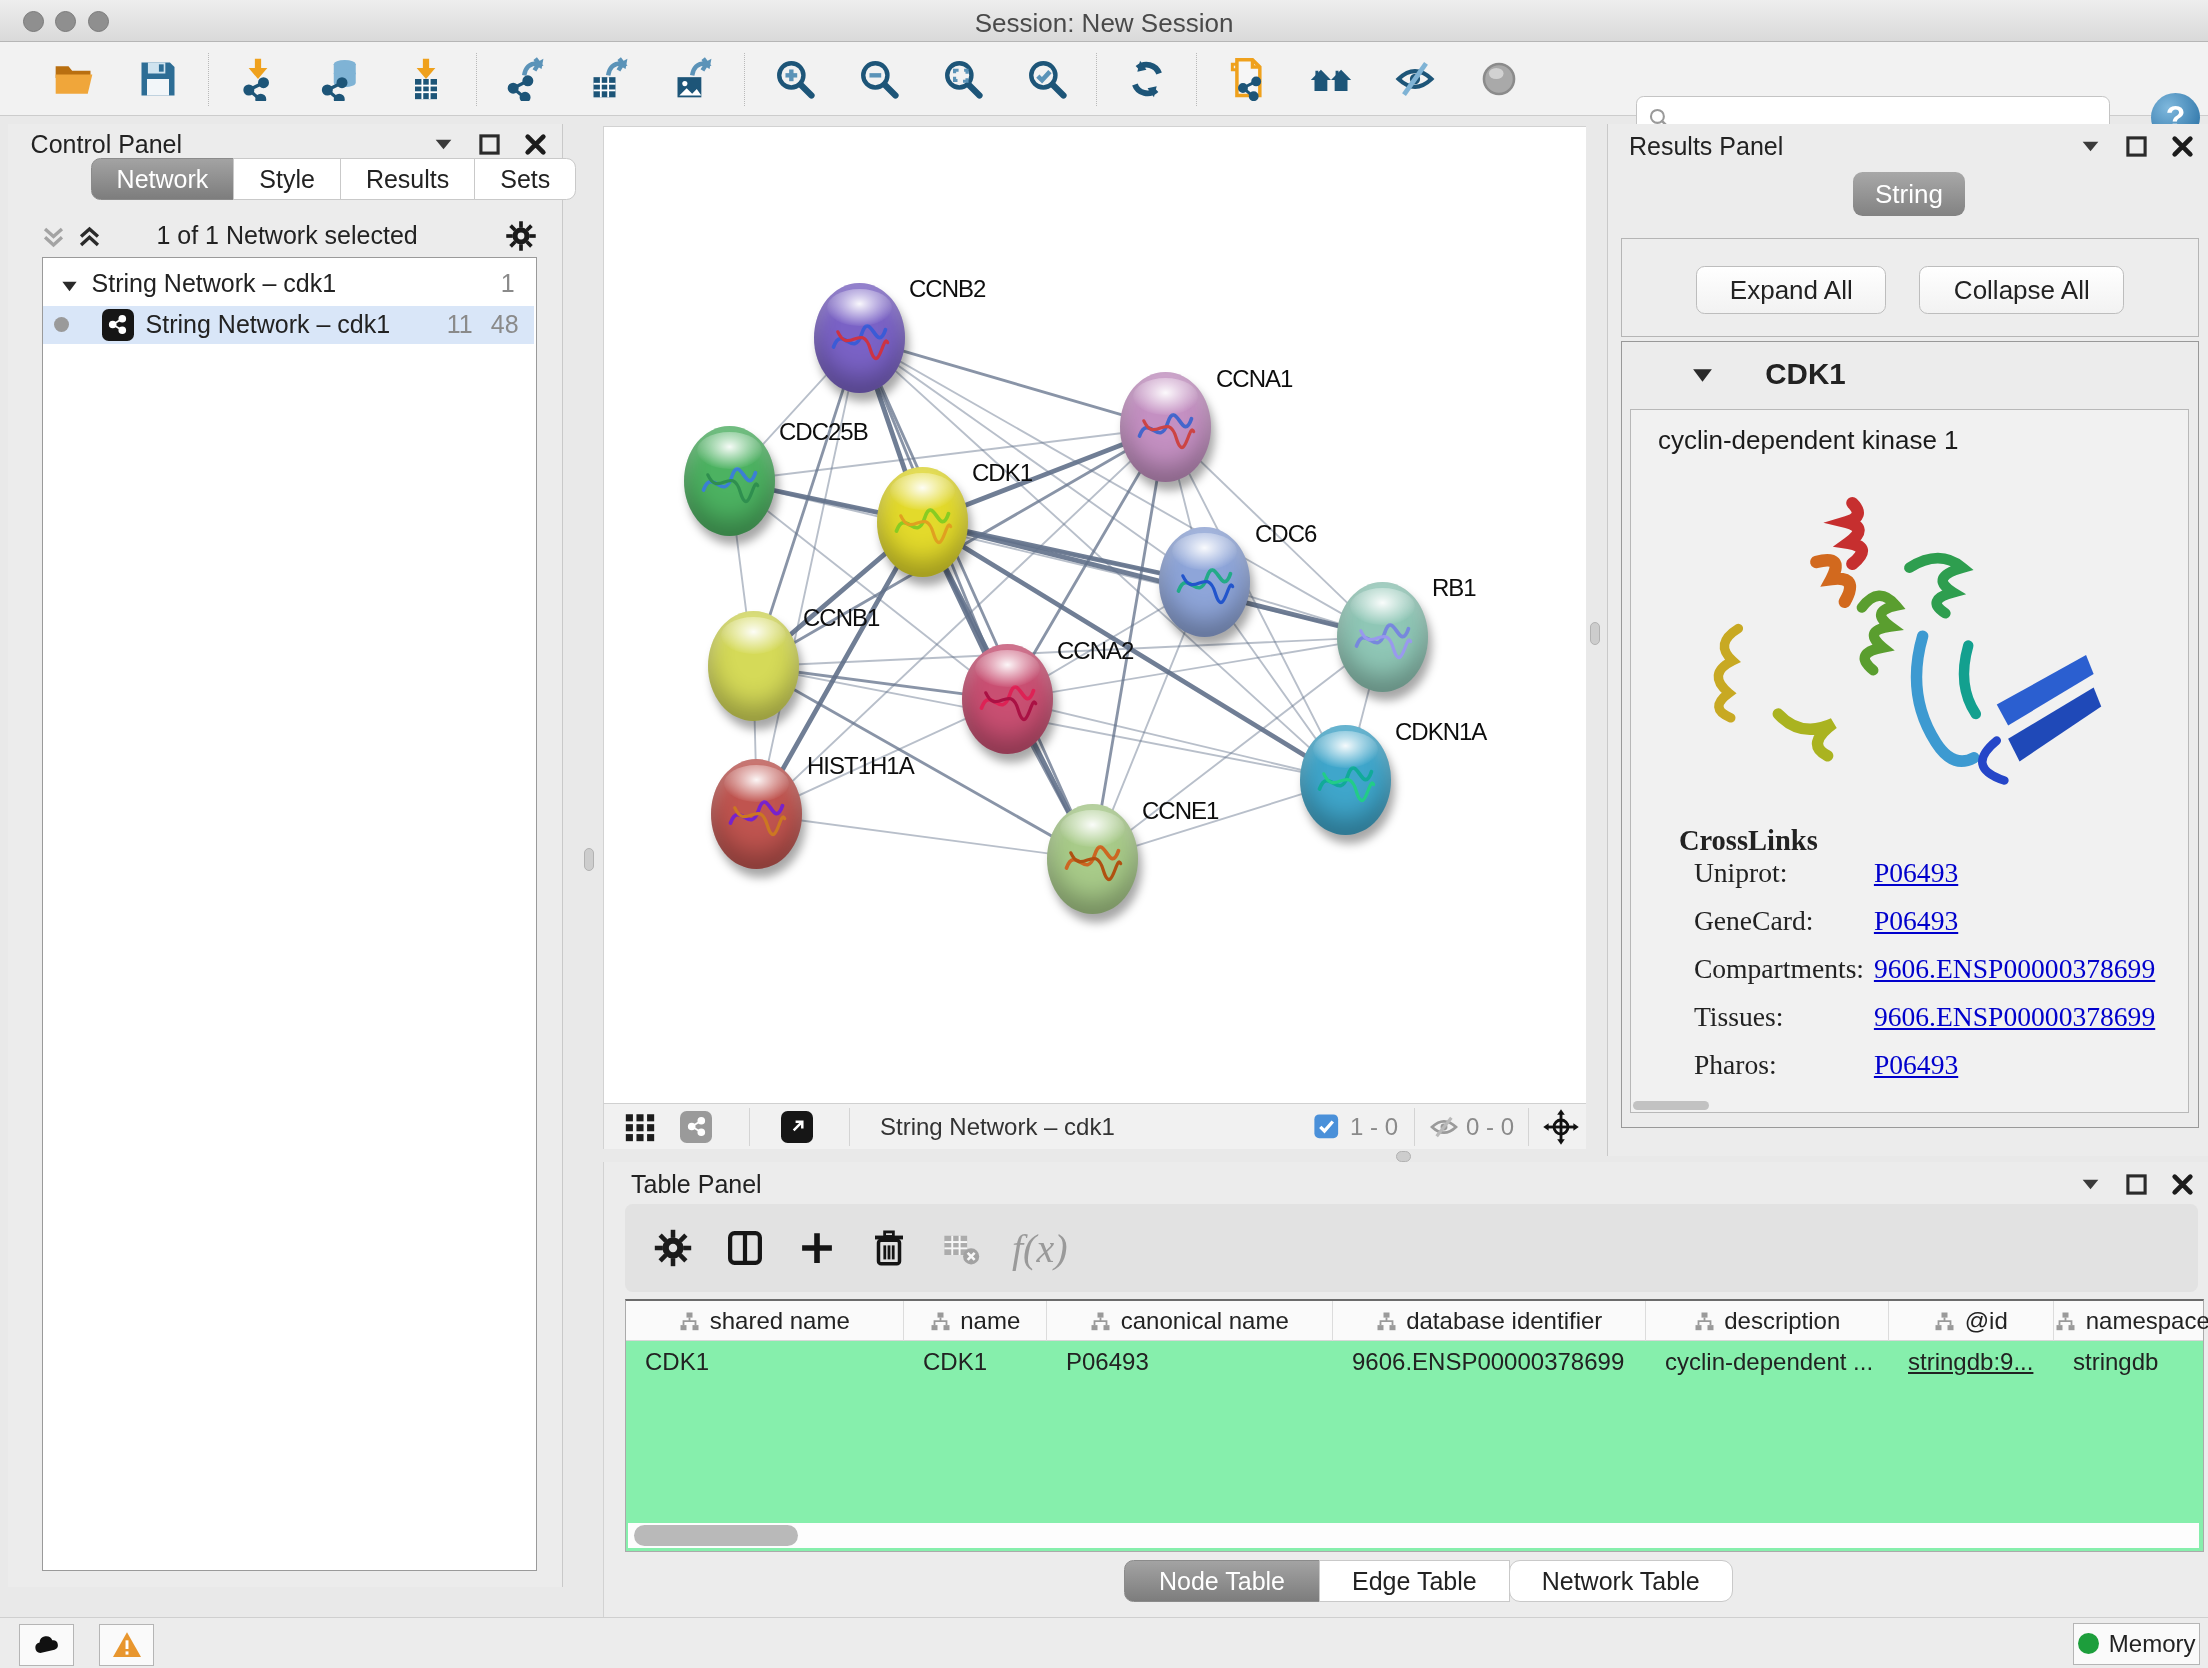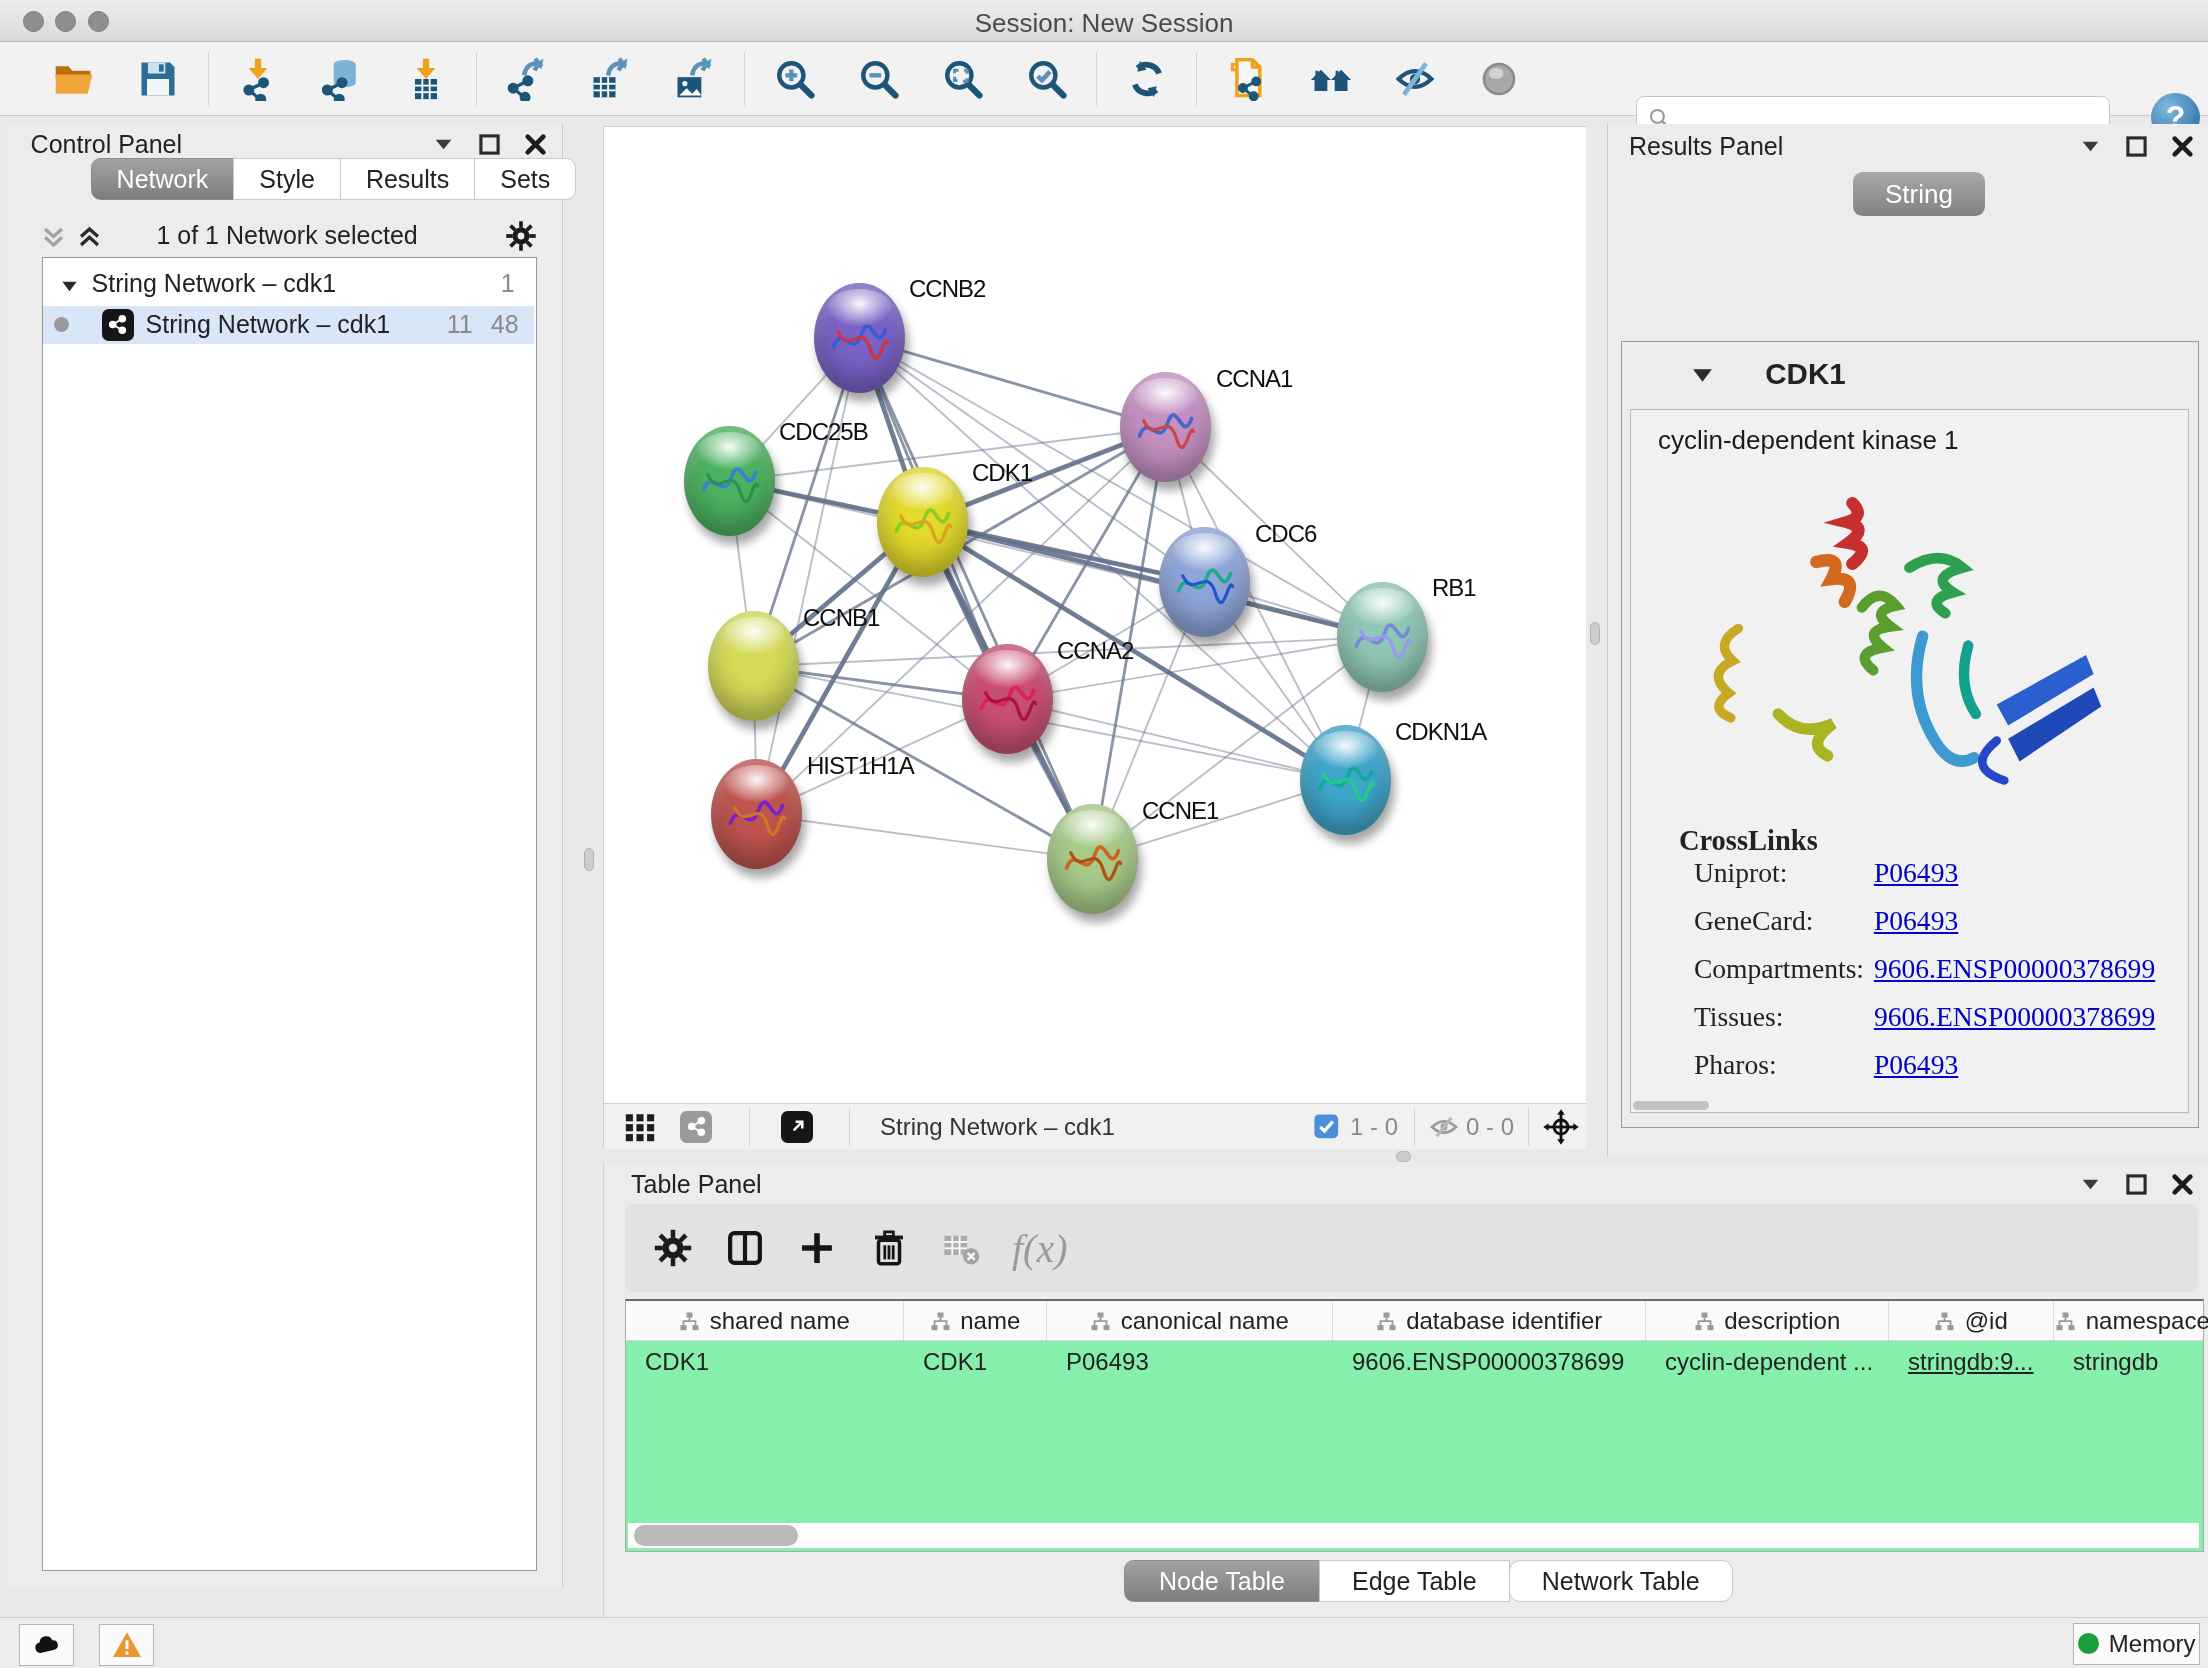--- a/index.html
+++ b/index.html
@@ -76,21 +76,21 @@
   .bb-sep { position:absolute; top:3.8px; width:0; height:38px; border-left:1px solid #d4d4d4; }
   .bb-text { font-size:24px; color:#333; }
   .bb-gray { color:#8a8a8a; }
 
   
   .split-dot { position:absolute; background:#cdcdcd; border:1px solid #b2b2b2; border-radius:9.5px; }
 
   
   #results-panel { position:absolute; left:1607px; top:124px; width:601px; height:1032px;
     background:#ececec; border-left:1px solid #c9c9c9; }
-  #string-tab { position:absolute; left:245px; top:48px; width:132px; height:44px;
+  #string-tab { position:absolute; left:245px; top:48px; width:112px; height:44px;
     background:linear-gradient(#a8a8a8,#828282); border-radius:9.5px; color:#ffffff;
     font-size:26px; display:flex; align-items:center; justify-content:center; }
   #rp-btncard { position:absolute; left:13.3px; top:114px; width:578px; height:99px;
     background:#ededed; border:1.9px solid #b5b5b5; }
   .rp-btn { position:absolute; top:27px; height:48px; background:linear-gradient(#ffffff,#f2f2f2);
     border:1px solid #bdbdbd; border-radius:8.6px; font-size:26px; display:flex;
     align-items:center; justify-content:center; }
   #cdk1-card { position:absolute; left:13.3px; top:217px; width:578px; height:787px;
     background:#ececec; border:1.9px solid #999999; }
   #cdk1-head { position:absolute; left:0; top:0; width:100%; height:67px; }
@@ -642,20 +642,24 @@
           <rect x="2.5" y="2.5" width="11" height="11" fill="none" stroke="#2a2a2a" stroke-width="2"></rect>
         </svg>
       </div>
     <div class="pb">
       <svg viewBox="0 0 16 16">
           <path d="M3 3 L13 13 M13 3 L3 13" stroke="#1c1c1c" stroke-width="3" stroke-linecap="round"></path>
         </svg>
       </div>
   </div>
   <div id="string-tab">String</div>
+  <div id="rp-btncard">
+    <div class="rp-btn" style="left:74px; width:190px">Expand All</div>
+    <div class="rp-btn" style="left:297px; width:205px">Collapse All</div>
+  </div>
   <div id="cdk1-card">
     <div id="cdk1-head">
       <span class="abs" style="left:68px; top:21px">
         <svg width="25" height="25" viewBox="0 0 16 16">
             <path d="M2 4 h12 L8 12z" fill="#2a2a2a"></path>
           </svg></span>
       <span id="cdk1-title">CDK1</span>
     </div>
     <div id="cdk1-body">
       <div id="cdk1-desc">cyclin-dependent kinase 1</div>

